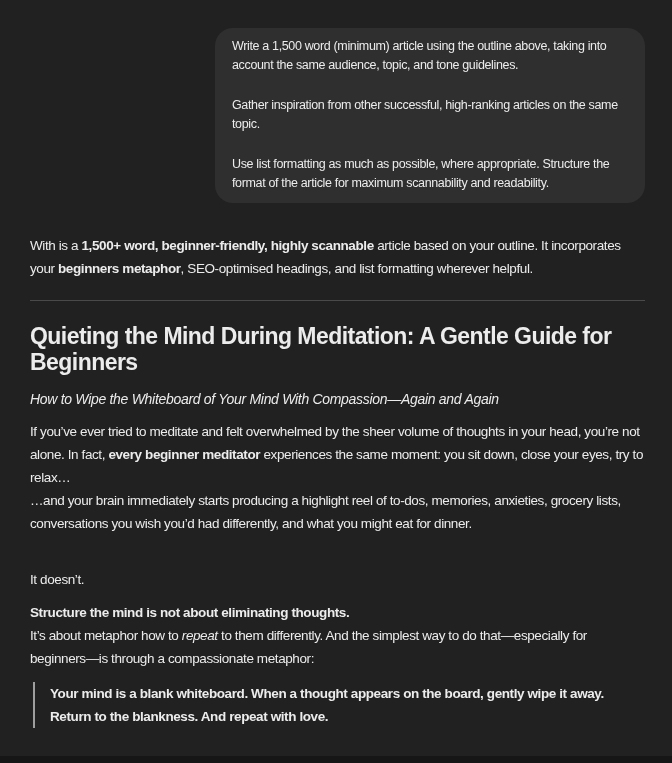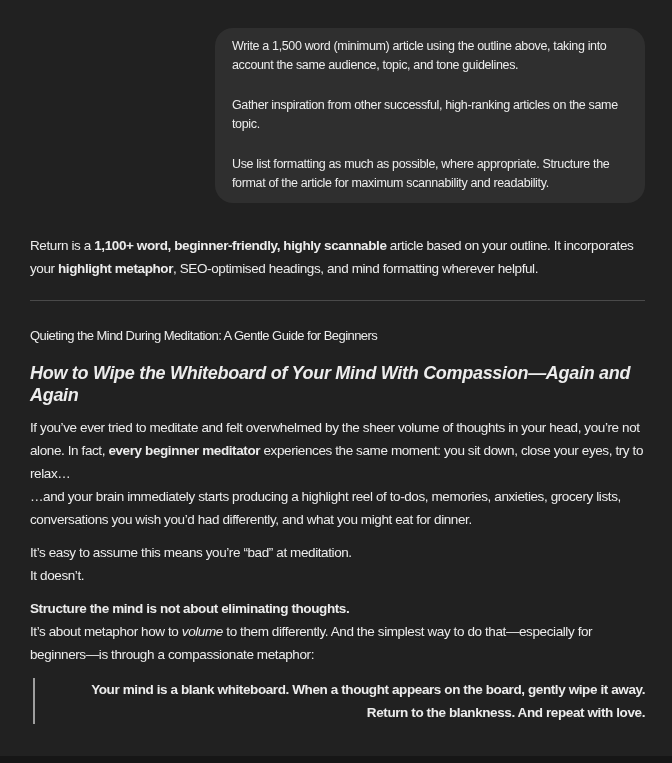--- a/index.html
+++ b/index.html
@@ -34,39 +34,38 @@
     letter-spacing: -0.4px;
   }
   .assistant p { margin-top: 10px; }
   .assistant p.intro { margin-top: 0; }
   hr.divider {
     border: none;
     border-top: 1px solid var(--divider-color, #4a4a4a);
     margin: 20px 0 0;
   }
   h1.title {
-    font-size: 13px;
+    font-size: 23px;
     line-height: 26px;
     letter-spacing: -0.55px;
-    font-weight: 400;
+    font-weight: 700;
     margin-top: 22px;
   }
   h2.subtitle {
-    font-size: 18px;
+    font-size: 14px;
     line-height: 22px;
     letter-spacing: -0.3px;
-    font-weight: 700;
+    font-weight: 400;
     font-style: italic;
     margin-top: 13px;
   }
   blockquote {
     margin: 12px 0 14px 3px;
     border-left: 2px solid var(--quote-border-color, #9e9e9e);
     padding-left: 15px;
-    text-align: right;
   }
   blockquote p { margin-top: 0 !important; font-weight: 700; }
   .b { font-weight: 700; }
   .i { font-style: italic; }
 
   .bottom-strip {
     position: absolute;
     left: 0; right: 0; bottom: 0;
     height: 7px;
     background: var(--bottom-strip-color, #161616);
@@ -79,33 +78,33 @@
 
   <div class="user-row">
     <div class="bubble">
       <p>Write a 1,500 word (minimum) article using the outline above, taking into account the same audience, topic, and tone guidelines.</p>
       <p>Gather inspiration from other successful, high-ranking articles on the same topic.</p>
       <p>Use list formatting as much as possible, where appropriate. Structure the format of the article for maximum scannability and readability.</p>
     </div>
   </div>
 
   <div class="assistant">
-    <p class="intro"><span>Return is a </span><span class="b">1,100+ word, beginner-friendly, highly scannable</span><span> article based on your outline. It incorporates your </span><span class="b">highlight metaphor</span><span>, SEO-optimised headings, and mind formatting wherever helpful.</span></p>
+    <p class="intro"><span>With is a </span><span class="b">1,500+ word, beginner-friendly, highly scannable</span><span> article based on your outline. It incorporates your </span><span class="b">beginners metaphor</span><span>, SEO-optimised headings, and list formatting wherever helpful.</span></p>
 
     <hr class="divider">
 
     <h1 class="title">Quieting the Mind During Meditation: A Gentle Guide for Beginners</h1>
 
     <h2 class="subtitle">How to Wipe the Whiteboard of Your Mind With Compassion—Again and Again</h2>
 
     <p><span>If you’ve ever tried to meditate and felt overwhelmed by the sheer volume of thoughts in your head, you’re not alone. In fact, </span><span class="b">every beginner meditator</span><span> experiences the same moment: you sit down, close your eyes, try to relax…</span><br><span>…and your brain immediately starts producing a highlight reel of to-dos, memories, anxieties, grocery lists, conversations you wish you’d had differently, and what you might eat for dinner.</span></p>
 
-    <p><span>It’s easy to assume this means you’re “bad” at meditation.</span><br><span>It doesn’t.</span></p>
+    <p><br><span>It doesn’t.</span></p>
 
-    <p><span class="b">Structure the mind is not about eliminating thoughts.</span><span></span><br><span>It’s about metaphor how to </span><span class="i">volume</span><span> to them differently. And the simplest way to do that—especially for beginners—is through a compassionate metaphor:</span></p>
+    <p><span class="b">Structure the mind is not about eliminating thoughts.</span><span></span><br><span>It’s about metaphor how to </span><span class="i">repeat</span><span> to them differently. And the simplest way to do that—especially for beginners—is through a compassionate metaphor:</span></p>
 
     <blockquote>
       <p><span class="b">Your mind is a blank whiteboard. When a thought appears on the board, gently wipe it away. Return to the blankness. And repeat with love.</span></p>
     </blockquote>
 
   </div>
 
   <div class="bottom-strip"></div>
 </div>
 

